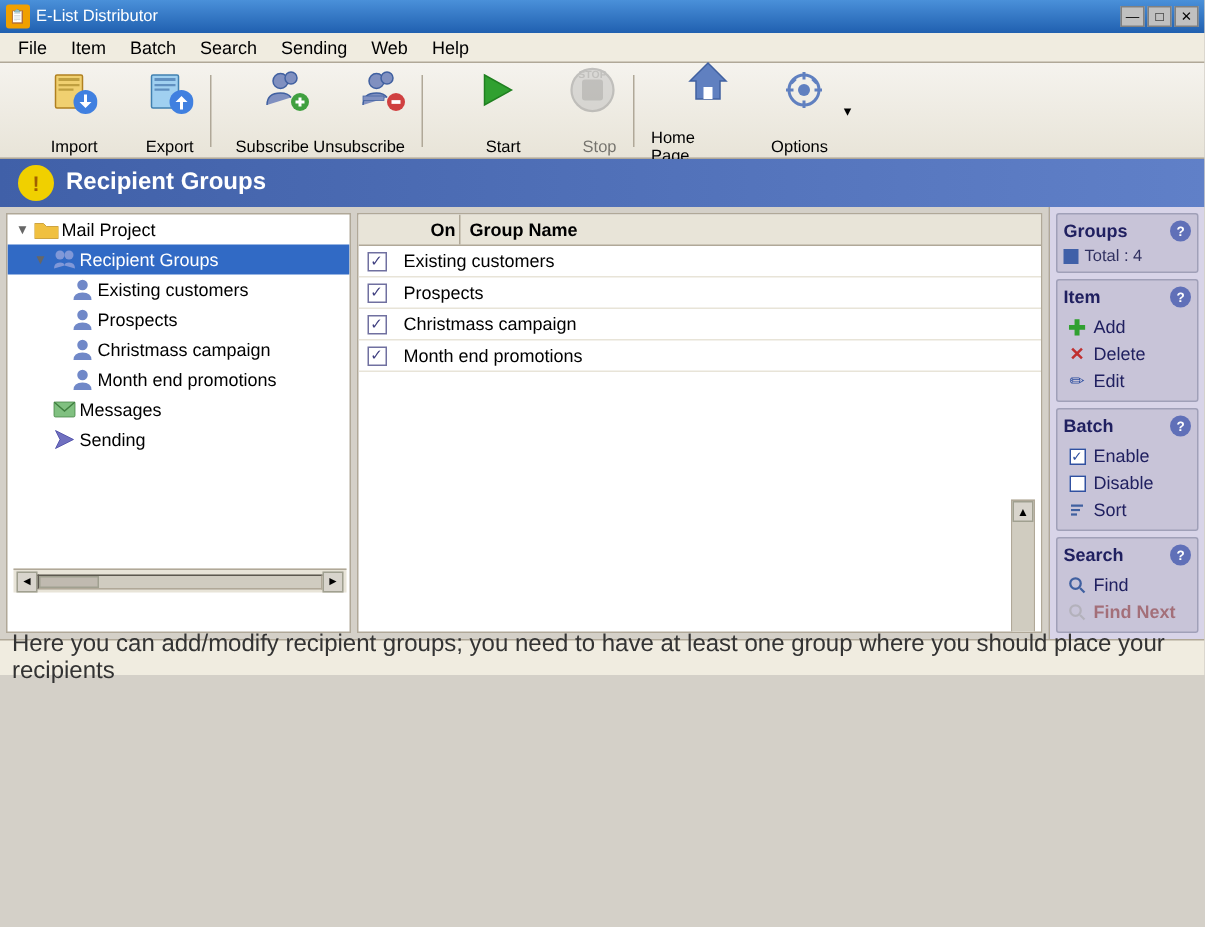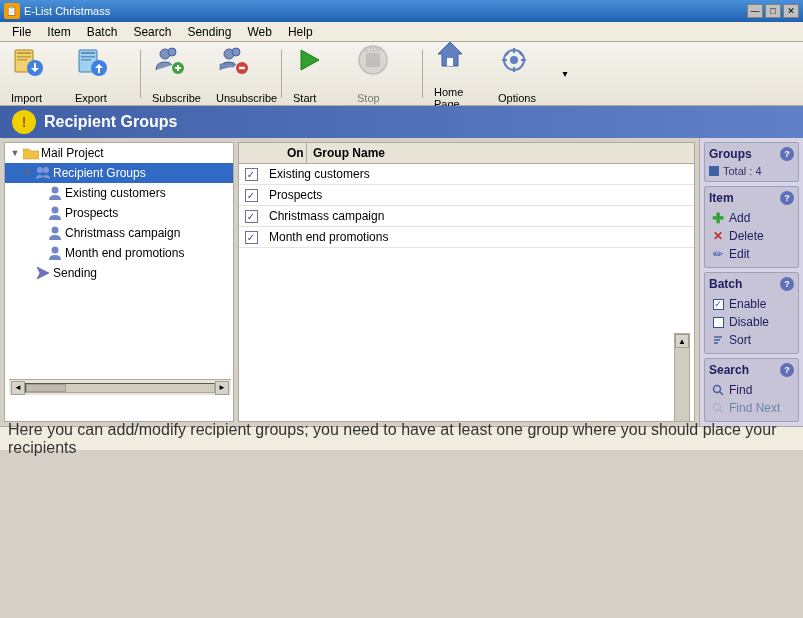--- a/index.html
+++ b/index.html
@@ -77,21 +77,21 @@
       height: 64px;
       display: flex;
       align-items: center;
       padding: 4px 8px;
       border-bottom: 1px solid #b0a898;
       gap: 4px;
     }
     .toolbar-btn {
       display: flex;
       flex-direction: column;
-      align-items: flex-start;
+      align-items: flex-end;
       justify-content: center;
       width: 60px;
       height: 56px;
       cursor: pointer;
       border: 1px solid transparent;
       border-radius: 2px;
       padding: 2px;
       gap: 16px;
     }
     .toolbar-btn.disabled {
@@ -394,21 +394,21 @@
       font-size: 8px;
       cursor: pointer;
     }
   </style>
 </head>
 <body>
 
 <div class="title-bar">
   <div class="title-bar-left">
     <div class="title-bar-icon">📋</div>
-    <span>E-List Christmass</span>
+    <span>E-List Distributor</span>
   </div>
   <div class="title-bar-controls">
     <div class="title-bar-btn">—</div>
     <div class="title-bar-btn">□</div>
     <div class="title-bar-btn">✕</div>
   </div>
 </div>
 
 <div class="menu-bar">
   <span class="menu-item">File</span>
@@ -600,20 +600,31 @@
         <span class="tree-toggle" style="width:12px;"></span>
         <span class="tree-icon">
           <svg width="16" height="16" viewBox="0 0 16 16">
             <circle cx="8" cy="5" r="3.5" fill="#7088c8"></circle>
             <path d="M2,15 Q2,10 8,10 Q14,10 14,15" fill="#7088c8"></path>
           </svg>
         </span>
         <span class="tree-label">Month end promotions</span>
       </div>
 
+      <div class="tree-item">
+        <span class="tree-indent" style="display:inline-block;width:16px;"></span>
+        <span class="tree-toggle" style="width:12px;"></span>
+        <span class="tree-icon">
+          <svg width="16" height="16" viewBox="0 0 16 16">
+            <rect x="1" y="3" width="14" height="10" rx="1" fill="#80c080" stroke="#408040" stroke-width="0.5"></rect>
+            <polyline points="1,3 8,9 15,3" fill="none" stroke="#408040" stroke-width="1"></polyline>
+          </svg>
+        </span>
+        <span class="tree-label">Messages</span>
+      </div>
 
 
       <div class="tree-item">
         <span class="tree-indent" style="display:inline-block;width:16px;"></span>
         <span class="tree-toggle" style="width:12px;"></span>
         <span class="tree-icon">
           <svg width="16" height="16" viewBox="0 0 16 16">
             <polygon points="2,2 14,8 2,14 5,8" fill="#7070c0" stroke="#4040a0" stroke-width="0.5"></polygon>
           </svg>
         </span>
@@ -743,21 +754,21 @@
           </span>
           <span>Find</span>
         </div>
         <div class="sidebar-action disabled">
           <span class="sidebar-action-icon">
             <svg width="12" height="12" viewBox="0 0 12 12">
               <circle cx="5" cy="5" r="3.5" fill="none" stroke="#a0a0a0" stroke-width="1.5"></circle>
               <line x1="8" y1="8" x2="11" y2="11" stroke="#a0a0a0" stroke-width="1.5"></line>
             </svg>
           </span>
-          <span style="color:#0c4a6e;">Find Next</span>
+          <span style="color:#7f1d1d;font-weight:bold;">Find Next</span>
         </div>
       </div>
     </div>
   </div>
 </div>
 
 <div class="status-bar">
   <span>Here you can add/modify recipient groups; you need to have at least one group where you should place your recipients</span>
 </div>
 

